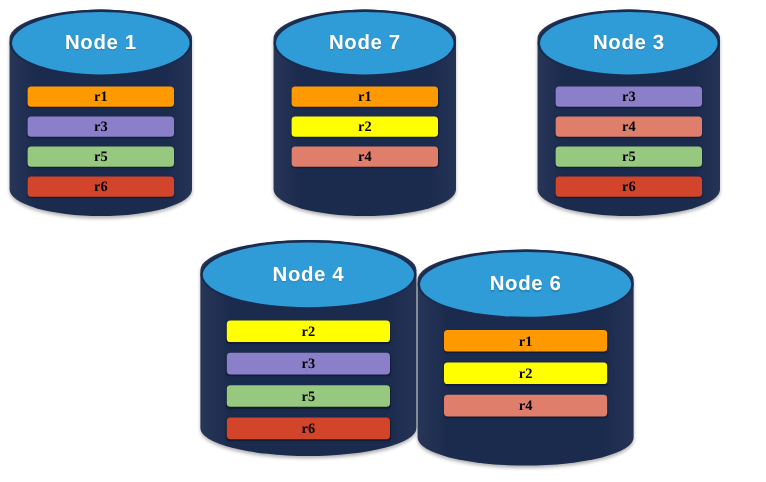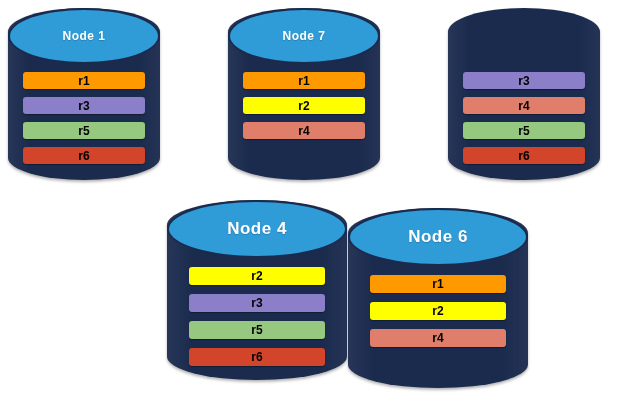--- a/index.html
+++ b/index.html
@@ -86,30 +86,31 @@
 
   .replica {
     box-sizing: border-box;
     border-radius: 3px;
     color: #000000;
     font-weight: bold;
     display: flex;
     align-items: center;
     justify-content: center;
     box-shadow: 0 1px 1px rgba(0,0,0,0.35);
+    font-family: Liberation Serif, serif;
   }
   .node.top-row {
     width: 152px;
     height: 172px;
   }
   .node.top-row .cyl-top {
     height: 56px;
   }
   .node.top-row .node-label {
-    font-size: 12px;
+    font-size: 17px;
   }
   .node.top-row .replicas {
     top: 56px;
   }
   .node.top-row .replica {
     width: 122px;
     height: 17px;
     font-size: 12px;
     margin-top: 8px;
   }
@@ -170,20 +171,23 @@
     <div class="replicas">
       <div class="replica" style="background: rgb(255, 153, 0);">r1</div>
       <div class="replica" style="background: rgb(255, 255, 0);">r2</div>
       <div class="replica" style="background: rgb(222, 126, 107);">r4</div>
     </div>
   </div>
 
   <div class="node top-row" id="node-3">
     <div class="cyl-body"></div>
     <div class="cyl-shade"></div>
+    <div class="cyl-top">
+      <span class="node-label">Node  3</span>
+    </div>
     <div class="replicas">
       <div class="replica" style="background: rgb(140, 127, 201);">r3</div>
       <div class="replica" style="background: rgb(222, 126, 107);">r4</div>
       <div class="replica" style="background: rgb(150, 200, 128);">r5</div>
       <div class="replica" style="background: rgb(210, 69, 42);">r6</div>
     </div>
   </div>
 
   <div class="node bottom-row" id="node-4">
     <div class="cyl-body"></div>

